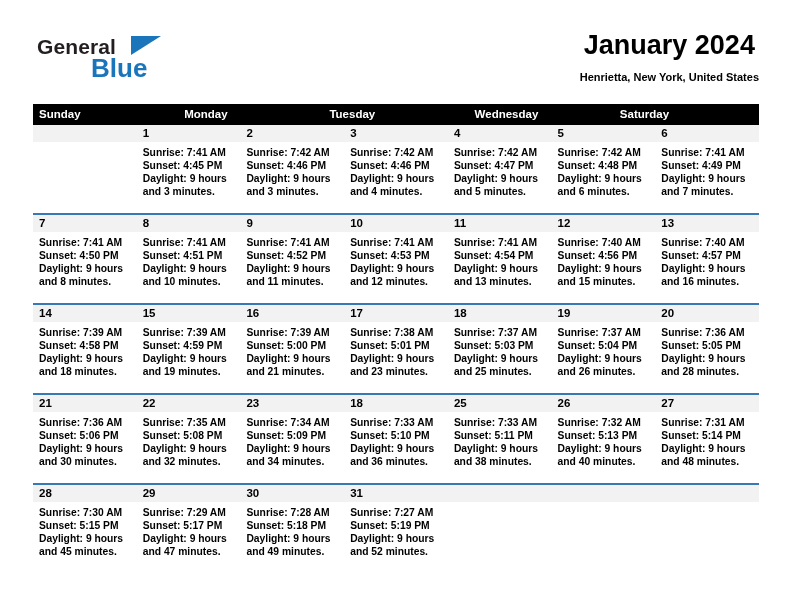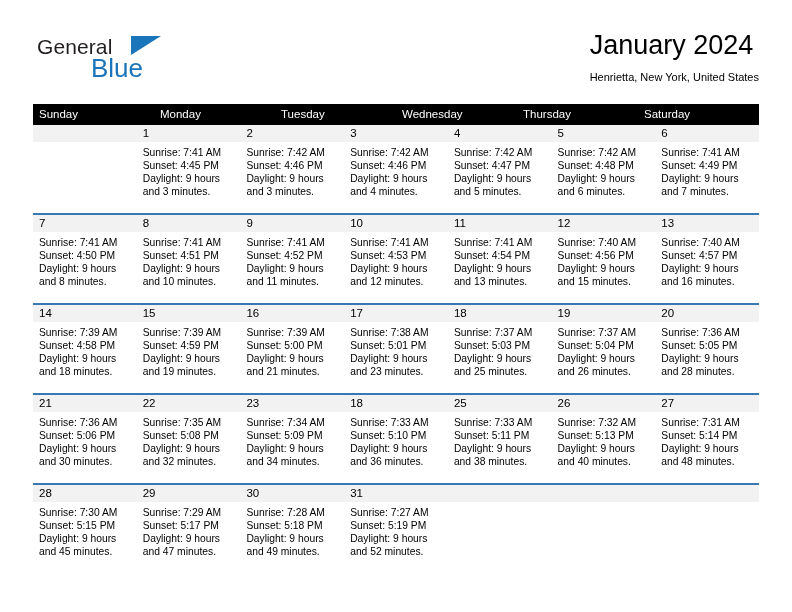--- a/index.html
+++ b/index.html
@@ -12,20 +12,21 @@
     height: 612px;
     font-family: "Liberation Sans", sans-serif;
     color: #000000;
     overflow: hidden;
   }
   .page {
     position: relative;
     width: 668px;
     height: 612px;
     box-sizing: border-box;
+    font-weight: bold;
   }
 
   
   .header {
     position: absolute;
     left: 33px;
     top: 28px;
     width: 726px;
     height: 70px;
   }
@@ -62,21 +63,21 @@
     width: 0;
     height: 0;
     border-left: 30px solid #1b75bb;
     border-bottom: 19px solid transparent;
   }
 
   .title-block {
     position: absolute;
     right: 0;
     top: 0;
-    text-align: left;
+    text-align: center;
   }
   .cal-title {
     font-size: 27px;
     line-height: 34px;
     color: #000000;
     white-space: nowrap;
     font-family: "Liberation Sans", sans-serif;
   }
   .cal-subtitle {
     margin-top: 6px;
@@ -167,21 +168,20 @@
     </div>
 
   </div>
 
   <div class="calendar">
     <div class="dow-row">
         <div class="dow-cell">Sunday</div>
         <div class="dow-cell">Monday</div>
         <div class="dow-cell">Tuesday</div>
         <div class="dow-cell">Wednesday</div>
-        <div class="dow-cell">Thursday</div>
         <div class="dow-cell">Saturday</div>
       </div>
     <div id="weeks-container">
         <div class="week">
           <div class="week-inner">
             <div class="day-cell empty">
               <div class="day-num-band"></div>
               <div class="day-lines"></div>
             </div>
             <div class="day-cell">

